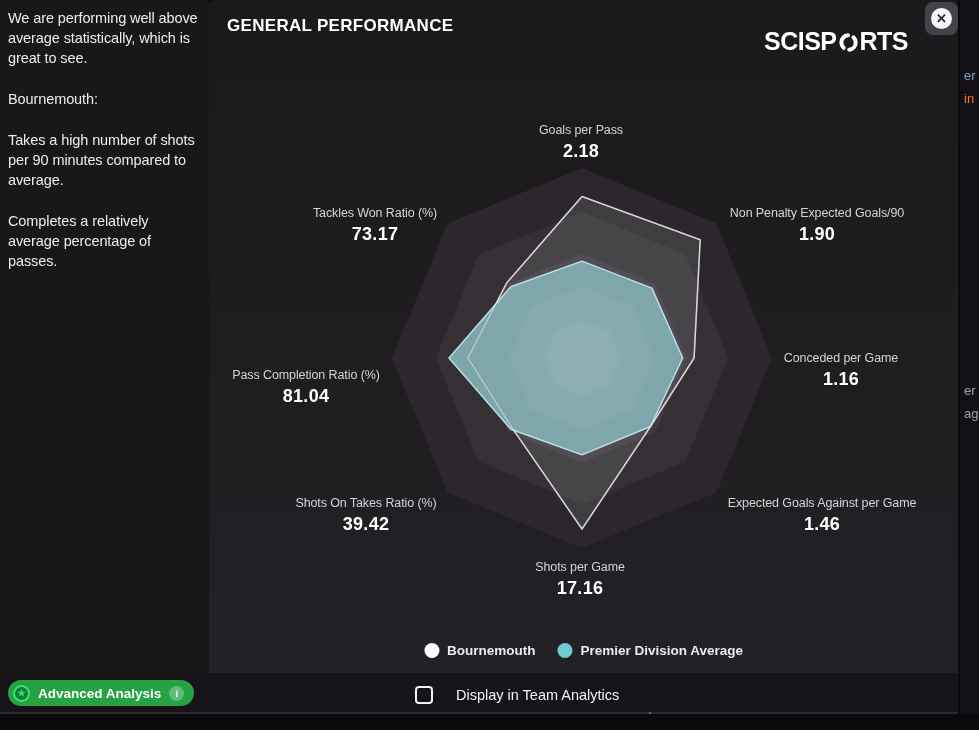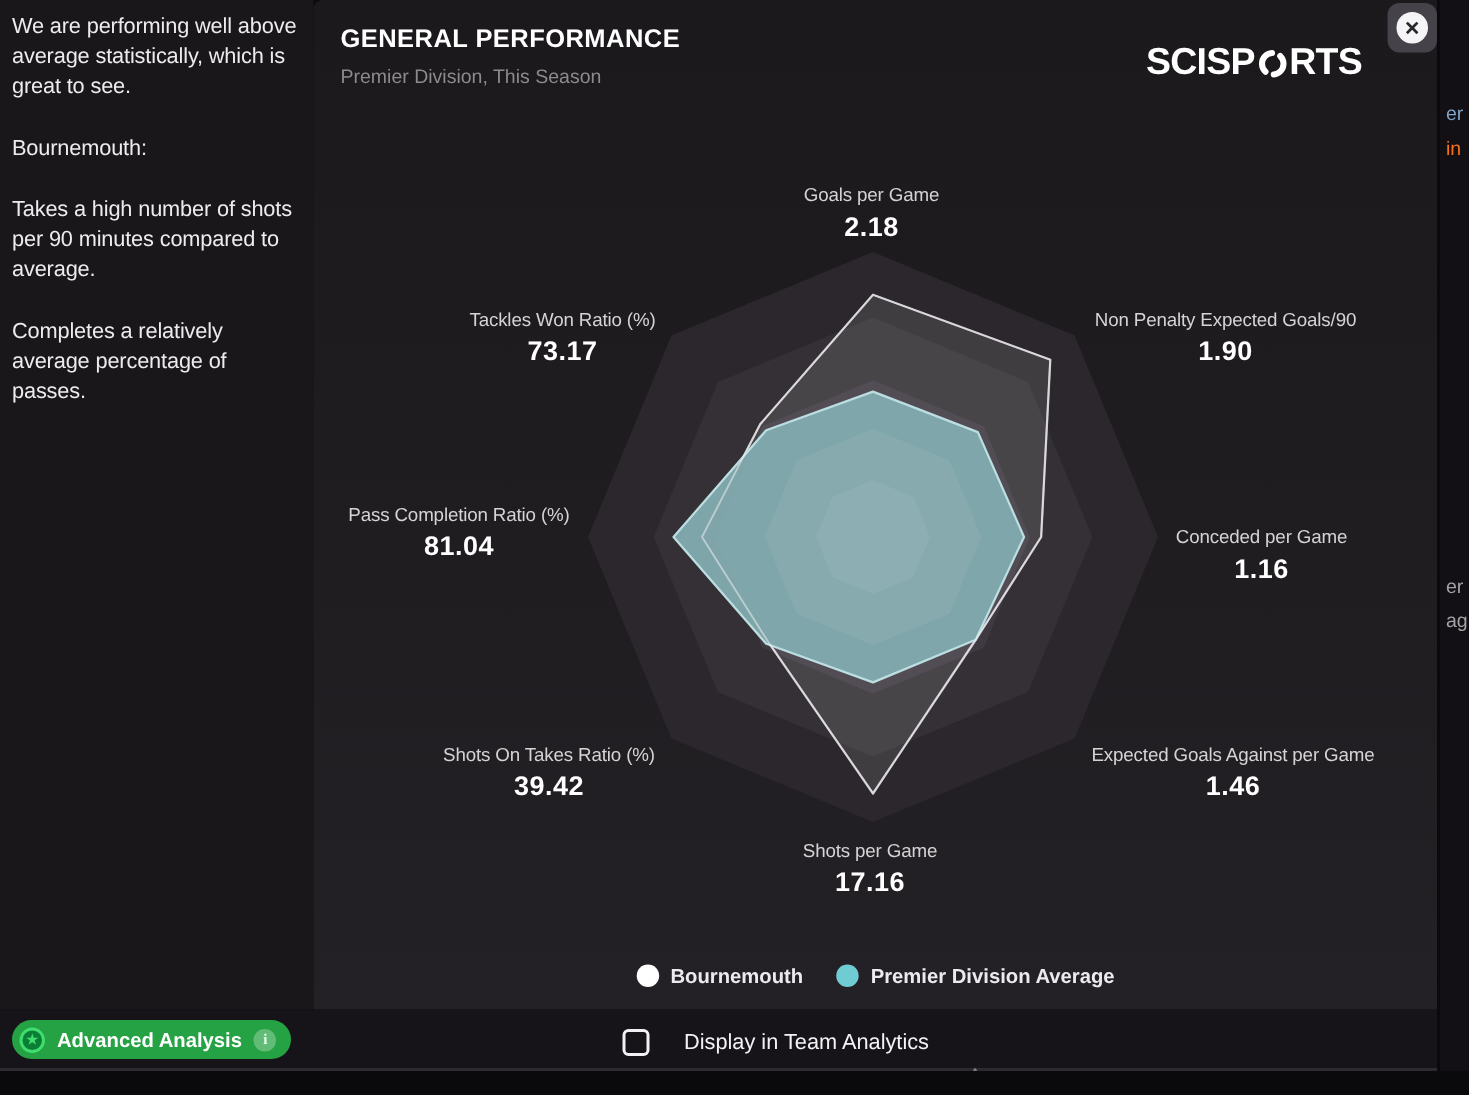--- a/index.html
+++ b/index.html
@@ -126,39 +126,38 @@
       <polygon points="373.0,320.0 399.9,331.1 411.0,358.0 399.9,384.9 373.0,396.0 346.1,384.9 335.0,358.0 346.1,331.1" fill="#4d4650" stroke="none" stroke-width="0" stroke-linejoin="round"></polygon>
       <polygon points="373.0,196.5 491.2,239.8 485.1,358.0 441.5,426.5 373.0,529.0 303.1,427.9 259.0,358.0 297.8,282.8" fill="rgba(255,255,255,0.10)" stroke="rgba(242,240,244,0.75)" stroke-width="1.5" stroke-linejoin="round"></polygon>
       <polygon points="373.0,261.1 442.9,288.1 473.7,358.0 441.5,426.5 373.0,454.9 301.8,429.2 240.0,358.0 301.8,286.8" fill="rgba(129,170,174,0.96)" stroke="rgba(193,228,231,0.95)" stroke-width="1.5" stroke-linejoin="round"></polygon>
       <polygon points="373.0,285.8 424.1,306.9 445.2,358.0 424.1,409.1 373.0,430.2 321.9,409.1 300.8,358.0 321.9,306.9" fill="rgba(255,255,255,0.055)" stroke="none" stroke-width="0" stroke-linejoin="round"></polygon>
       <polygon points="373.0,320.0 399.9,331.1 411.0,358.0 399.9,384.9 373.0,396.0 346.1,384.9 335.0,358.0 346.1,331.1" fill="rgba(255,255,255,0.055)" stroke="none" stroke-width="0" stroke-linejoin="round"></polygon>
       <polygon points="373.0,196.5 491.2,239.8 485.1,358.0 441.5,426.5 373.0,529.0 303.1,427.9 259.0,358.0 297.8,282.8" fill="none" stroke="rgba(242,240,244,0.5)" stroke-width="1.2" stroke-linejoin="round"></polygon>
     </svg>
 
   <div class="panel-header">
     <div class="panel-title">GENERAL PERFORMANCE</div>
-    <div class="panel-subtitle">Premier Division, This Season</div>
   </div>
 
   <div class="brand">
     <span>SCISP</span>
     <svg width="21" height="21" viewBox="0 0 24 24">
       <circle cx="12" cy="12" r="8.2" fill="none" stroke="#ffffff" stroke-width="4.6" stroke-dasharray="19 6.8" stroke-dashoffset="7" stroke-linecap="round"></circle>
     </svg>
     <span>RTS</span>
   </div>
 
   <button class="close-btn">
     <span class="circle">
       <span>✕</span>
     </span>
   </button>
 
   <div class="axis-block" style="left:372px; top:123px;">
-    <div class="axis-label">Goals per Game</div>
+    <div class="axis-label">Goals per Pass</div>
     <div class="axis-value">2.18</div>
   </div>
   <div class="axis-block" style="left:608px; top:206px;">
     <div class="axis-label">Non Penalty Expected Goals/90</div>
     <div class="axis-value">1.90</div>
   </div>
   <div class="axis-block" style="left:632px; top:351px;">
     <div class="axis-label">Conceded per Game</div>
     <div class="axis-value">1.16</div>
   </div>
@@ -167,21 +166,21 @@
     <div class="axis-value">1.46</div>
   </div>
   <div class="axis-block" style="left:371px; top:560px;">
     <div class="axis-label">Shots per Game</div>
     <div class="axis-value">17.16</div>
   </div>
   <div class="axis-block" style="left:157px; top:496px;">
     <div class="axis-label">Shots On Takes Ratio (%)</div>
     <div class="axis-value">39.42</div>
   </div>
-  <div class="axis-block" style="left:97px; top:336px;">
+  <div class="axis-block" style="left:97px; top:368px;">
     <div class="axis-label">Pass Completion Ratio (%)</div>
     <div class="axis-value">81.04</div>
   </div>
   <div class="axis-block" style="left:166px; top:206px;">
     <div class="axis-label">Tackles Won Ratio (%)</div>
     <div class="axis-value">73.17</div>
   </div>
 
   <div class="legend">
     <div class="legend-item">

